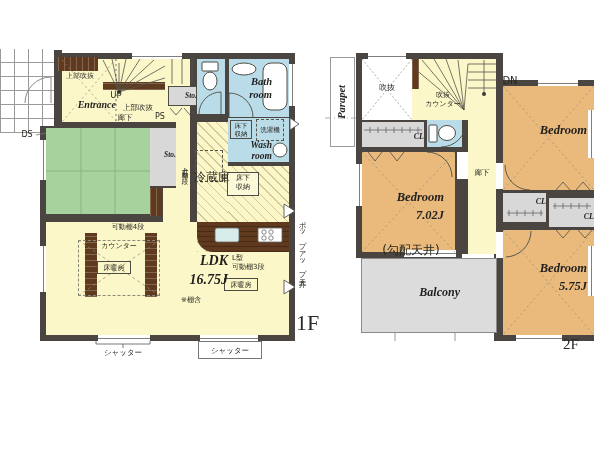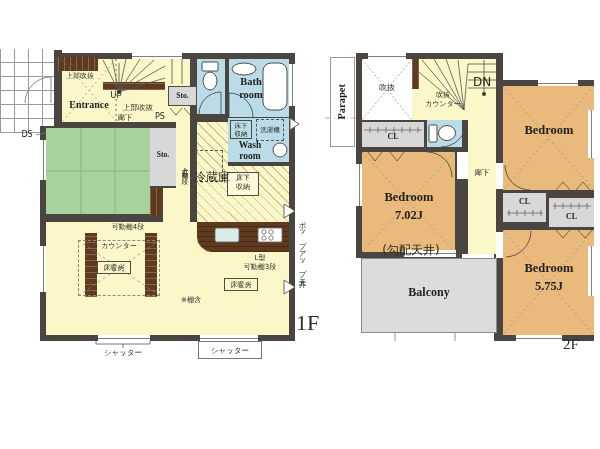--- a/index.html
+++ b/index.html
@@ -16,21 +16,21 @@
   .whiteout{position:absolute;background:#fff}
   .hatch{position:absolute;background-image:repeating-linear-gradient(45deg,rgba(125,105,45,.32) 0px,rgba(125,105,45,.32) 1px,transparent 1px,transparent 7px)}
   .counter{position:absolute;background:var(--wood,#5f3a1e);background-image:repeating-linear-gradient(0deg,rgba(0,0,0,.25) 0 1px,transparent 1px 5px);border-bottom-left-radius:16px}
   .wood-v{position:absolute;background:var(--wood,#5f3a1e);background-image:repeating-linear-gradient(90deg,rgba(255,255,255,.22) 0 1px,transparent 1px 6px)}
   .wood-h{position:absolute;background:var(--wood,#5f3a1e);background-image:repeating-linear-gradient(0deg,rgba(255,255,255,.22) 0 1px,transparent 1px 6px)}
   .tiles{position:absolute;background-color:#fff;background-image:repeating-linear-gradient(0deg,#9a9a9a 0 1px,transparent 1px 14px),repeating-linear-gradient(90deg,#9a9a9a 0 1px,transparent 1px 14px)}
   .win-h{position:absolute;background:#fff}
   .win-h::after{content:"";position:absolute;left:0;right:0;top:50%;margin-top:-.5px;height:1px;background:#7e7e7e}
   .win-v{position:absolute;background:#fff}
   .win-v::after{content:"";position:absolute;top:0;bottom:0;left:50%;margin-left:-.5px;width:1px;background:#7e7e7e}
-  .lbl{position:absolute;font-family:"Liberation Serif",serif;font-weight:bold;color:#1f1f1d;text-align:center;line-height:1.2;white-space:nowrap}
+  .lbl{position:absolute;font-family:"Liberation Serif",serif;font-style:italic;font-weight:bold;color:#1f1f1d;text-align:right;line-height:1.2;white-space:nowrap}
   .jl{position:absolute;font-family:"DejaVu Sans",sans-serif;color:#272720;text-align:center;line-height:1.25;white-space:nowrap}
   .box{position:absolute;border:1px solid #4d4d45}
   .dash{position:absolute;border:1px dashed #55554a}
   .vtext{writing-mode:vertical-rl;letter-spacing:1px}
   .flab{position:absolute;font-family:"Liberation Serif",serif;font-weight:normal;color:#2a2a2a}
   svg.overlay{position:absolute;left:0;top:0;pointer-events:none}
 </style>
 </head>
 <body>
 
@@ -238,39 +238,43 @@
   <div class="jl" style="left:227px;top:174px;width:32px;font-size:7px">
     <div>床下</div>
     <div>収納</div>
   </div>
   <div class="lbl" style="left:150px;top:150px;width:26px;font-size:7.5px">Sto.</div>
   <div class="jl vtext" style="left:177px;top:144px;width:12px;height:52px;font-size:6.5px">可動棚4段</div>
   <div class="jl" style="left:100px;top:223px;width:56px;font-size:7px">可動棚4段</div>
   <div class="jl" style="left:78px;top:242px;width:82px;font-size:7px">カウンター</div>
   <div class="jl" style="left:97px;top:264px;width:34px;font-size:7px">床暖房</div>
   <div class="jl" style="left:224px;top:281px;width:34px;font-size:7px">床暖房</div>
+  <div class="lbl" style="left:152px;top:252px;width:76px;font-size:14px;line-height:1.35">
+    <div>LDK</div>
+    <div>16.75J</div>
+  </div>
   <div class="jl" style="left:176px;top:296px;width:30px;font-size:7px">※棚含</div>
-  <div class="jl" style="left:232px;top:254px;width:56px;font-size:7px;text-align:center">
+  <div class="jl" style="left:232px;top:254px;width:56px;font-size:7px;text-align:left">
     <div>L型</div>
     <div>可動棚3段</div>
   </div>
   <div class="jl" style="left:94px;top:348px;width:58px;font-size:7.5px">シャッター</div>
   <div class="jl" style="left:198px;top:346px;width:64px;font-size:7.5px">シャッター</div>
   <div class="jl vtext" style="left:293px;top:214px;width:14px;height:64px;font-size:7.5px">ポップアップ天井</div>
   <div class="flab" style="left:296px;top:310px;font-size:22px">1F</div>
 
   <div class="lbl" style="left:330px;top:57px;width:25px;height:90px;display:flex;align-items:center;justify-content:center">
     <span style="writing-mode:vertical-rl;transform:rotate(180deg);font-size:10.5px">Parapet</span>
   </div>
   <div class="jl" style="left:364px;top:83px;width:46px;font-size:8px">吹抜</div>
   <div class="jl" style="left:416px;top:91px;width:54px;font-size:7px">
     <div>吹抜</div>
     <div>カウンター</div>
   </div>
-  <div class="jl" style="left:470px;top:75px;width:24px;font-size:12px">DN</div>
+  <div class="jl" style="left:498px;top:75px;width:24px;font-size:10px">DN</div>
   <div class="lbl" style="left:362px;top:132px;width:62px;font-size:8px">CL</div>
   <div class="lbl" style="left:503px;top:197px;width:43px;font-size:8px">CL</div>
   <div class="lbl" style="left:549px;top:212px;width:45px;font-size:8px">CL</div>
   <div class="jl" style="left:468px;top:168px;width:28px;font-size:7.5px">廊下</div>
   <div class="lbl" style="left:374px;top:189px;width:70px;font-size:12.5px;line-height:1.4">
     <div>Bedroom</div>
     <div>7.02J</div>
   </div>
   <div class="jl" style="left:378px;top:243px;width:66px;font-size:12px">(勾配天井)</div>
   <div class="lbl" style="left:511px;top:122px;width:76px;font-size:12.5px;line-height:1.4">

